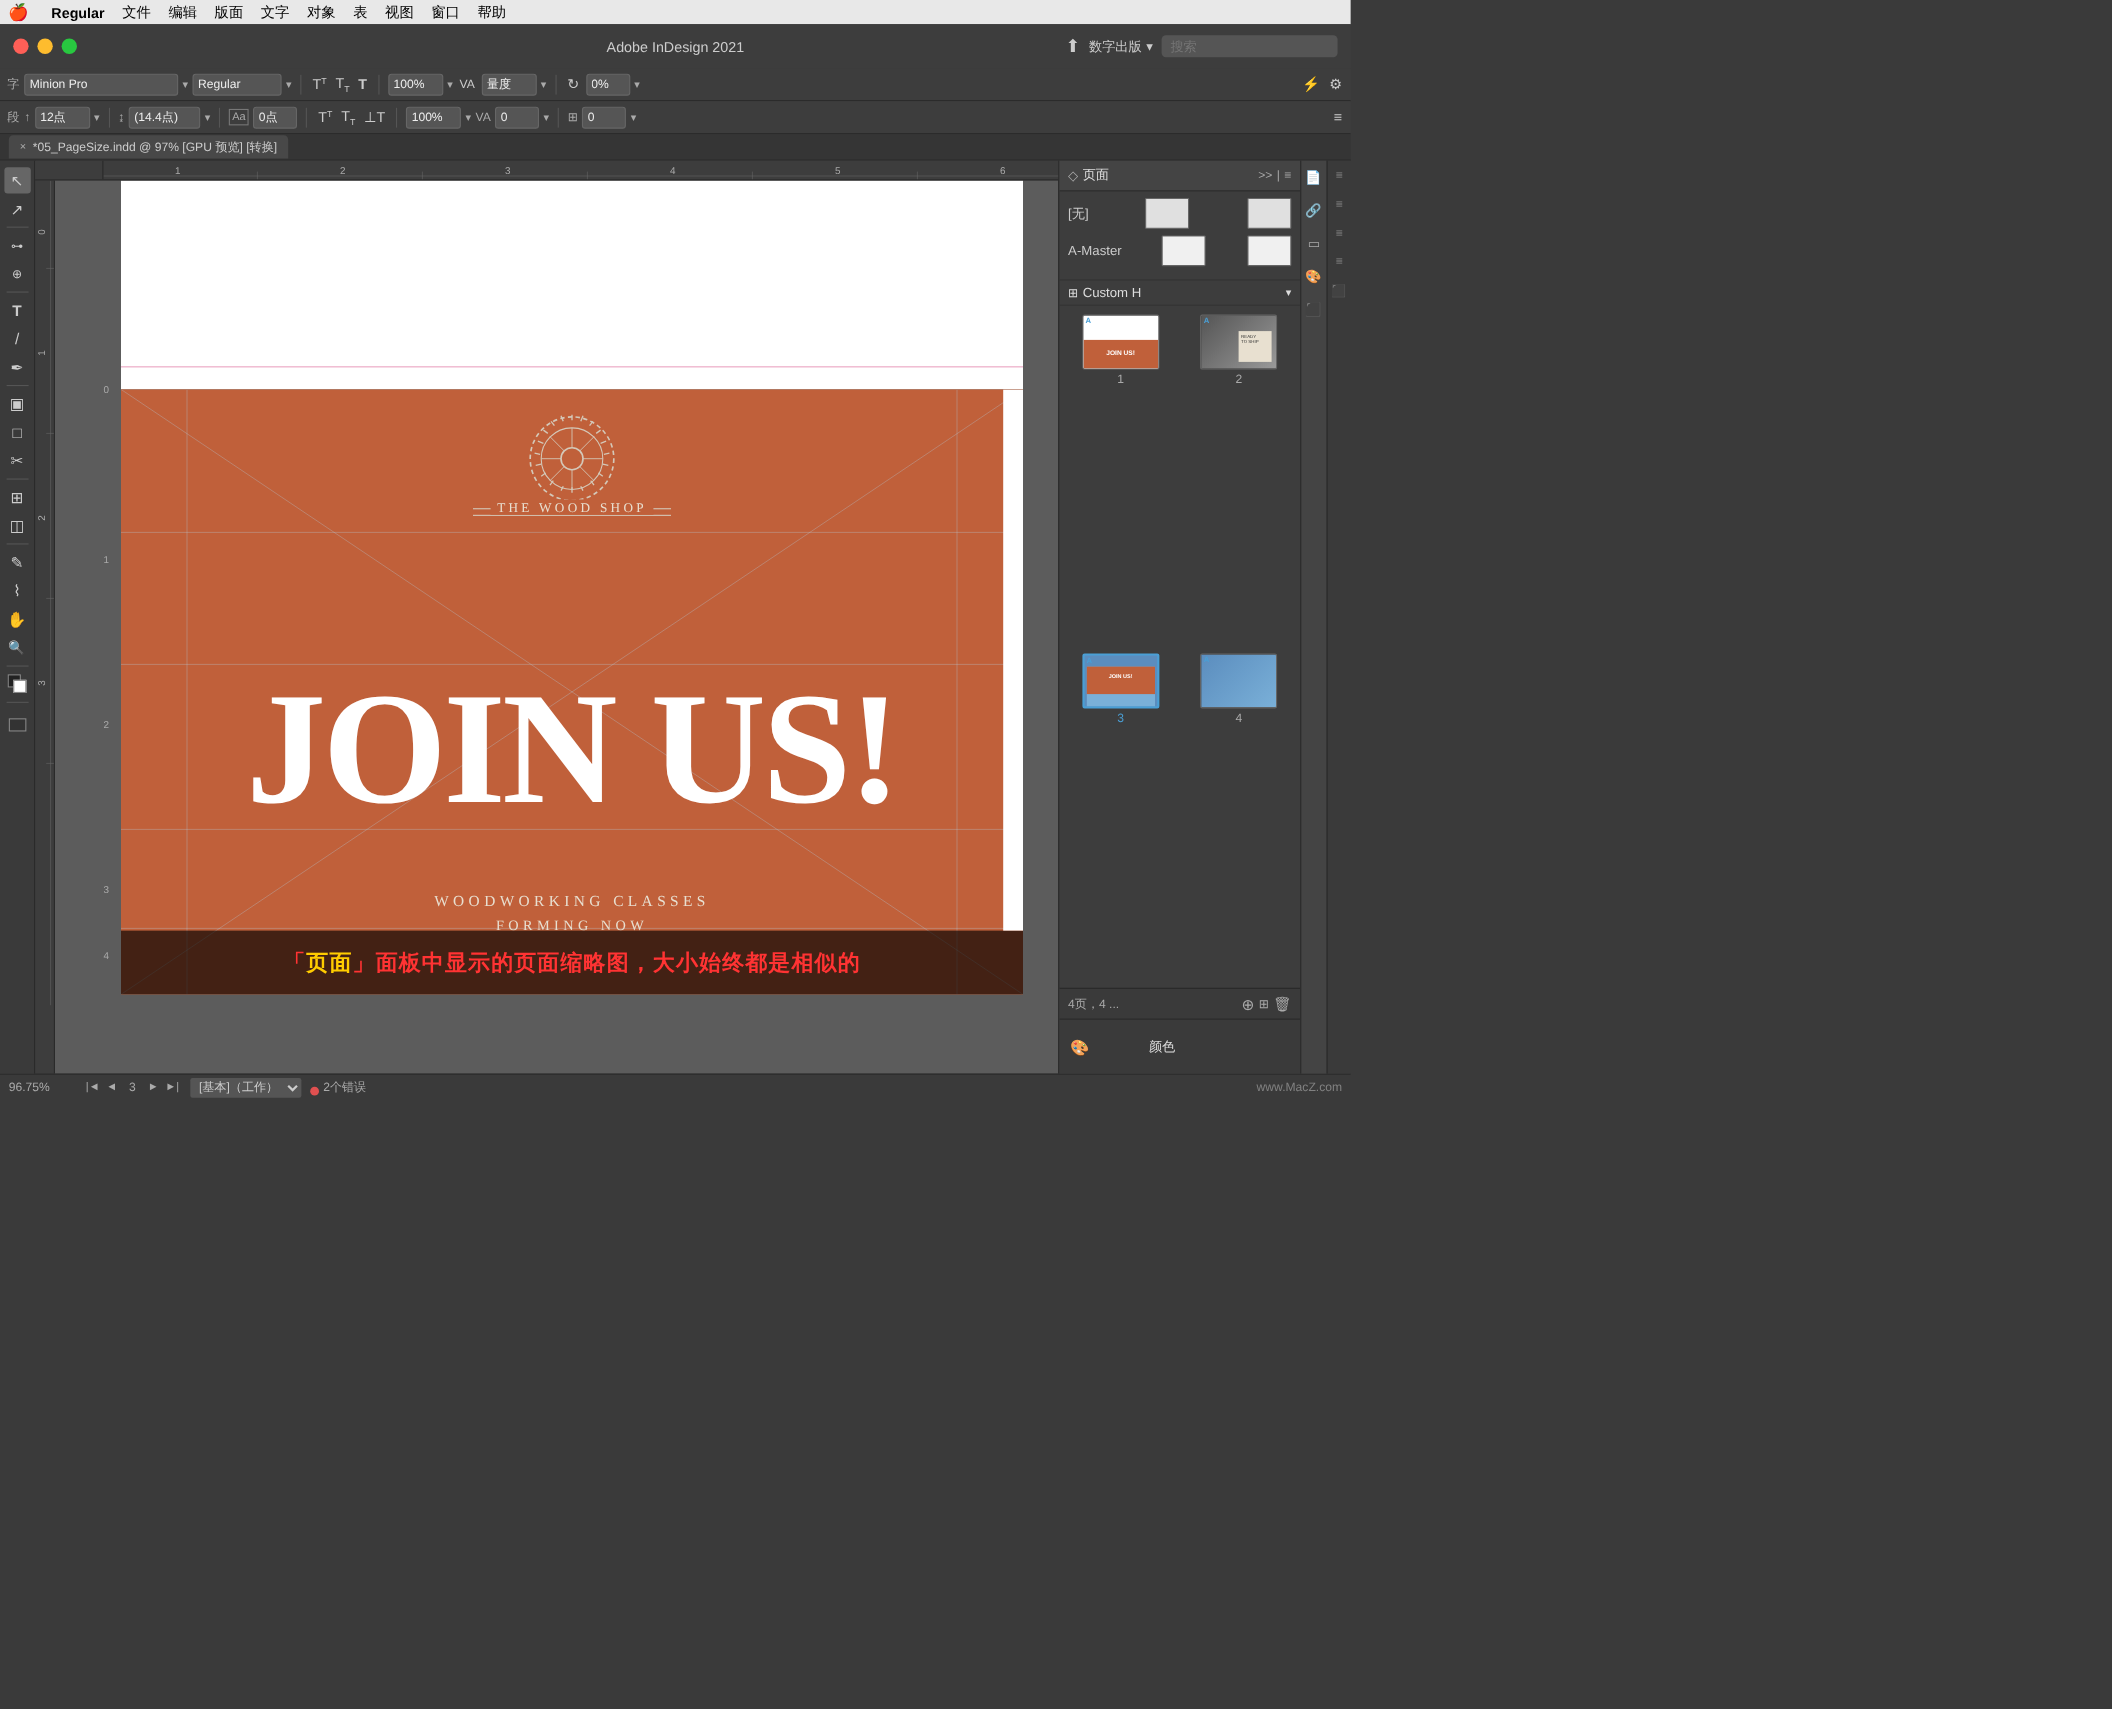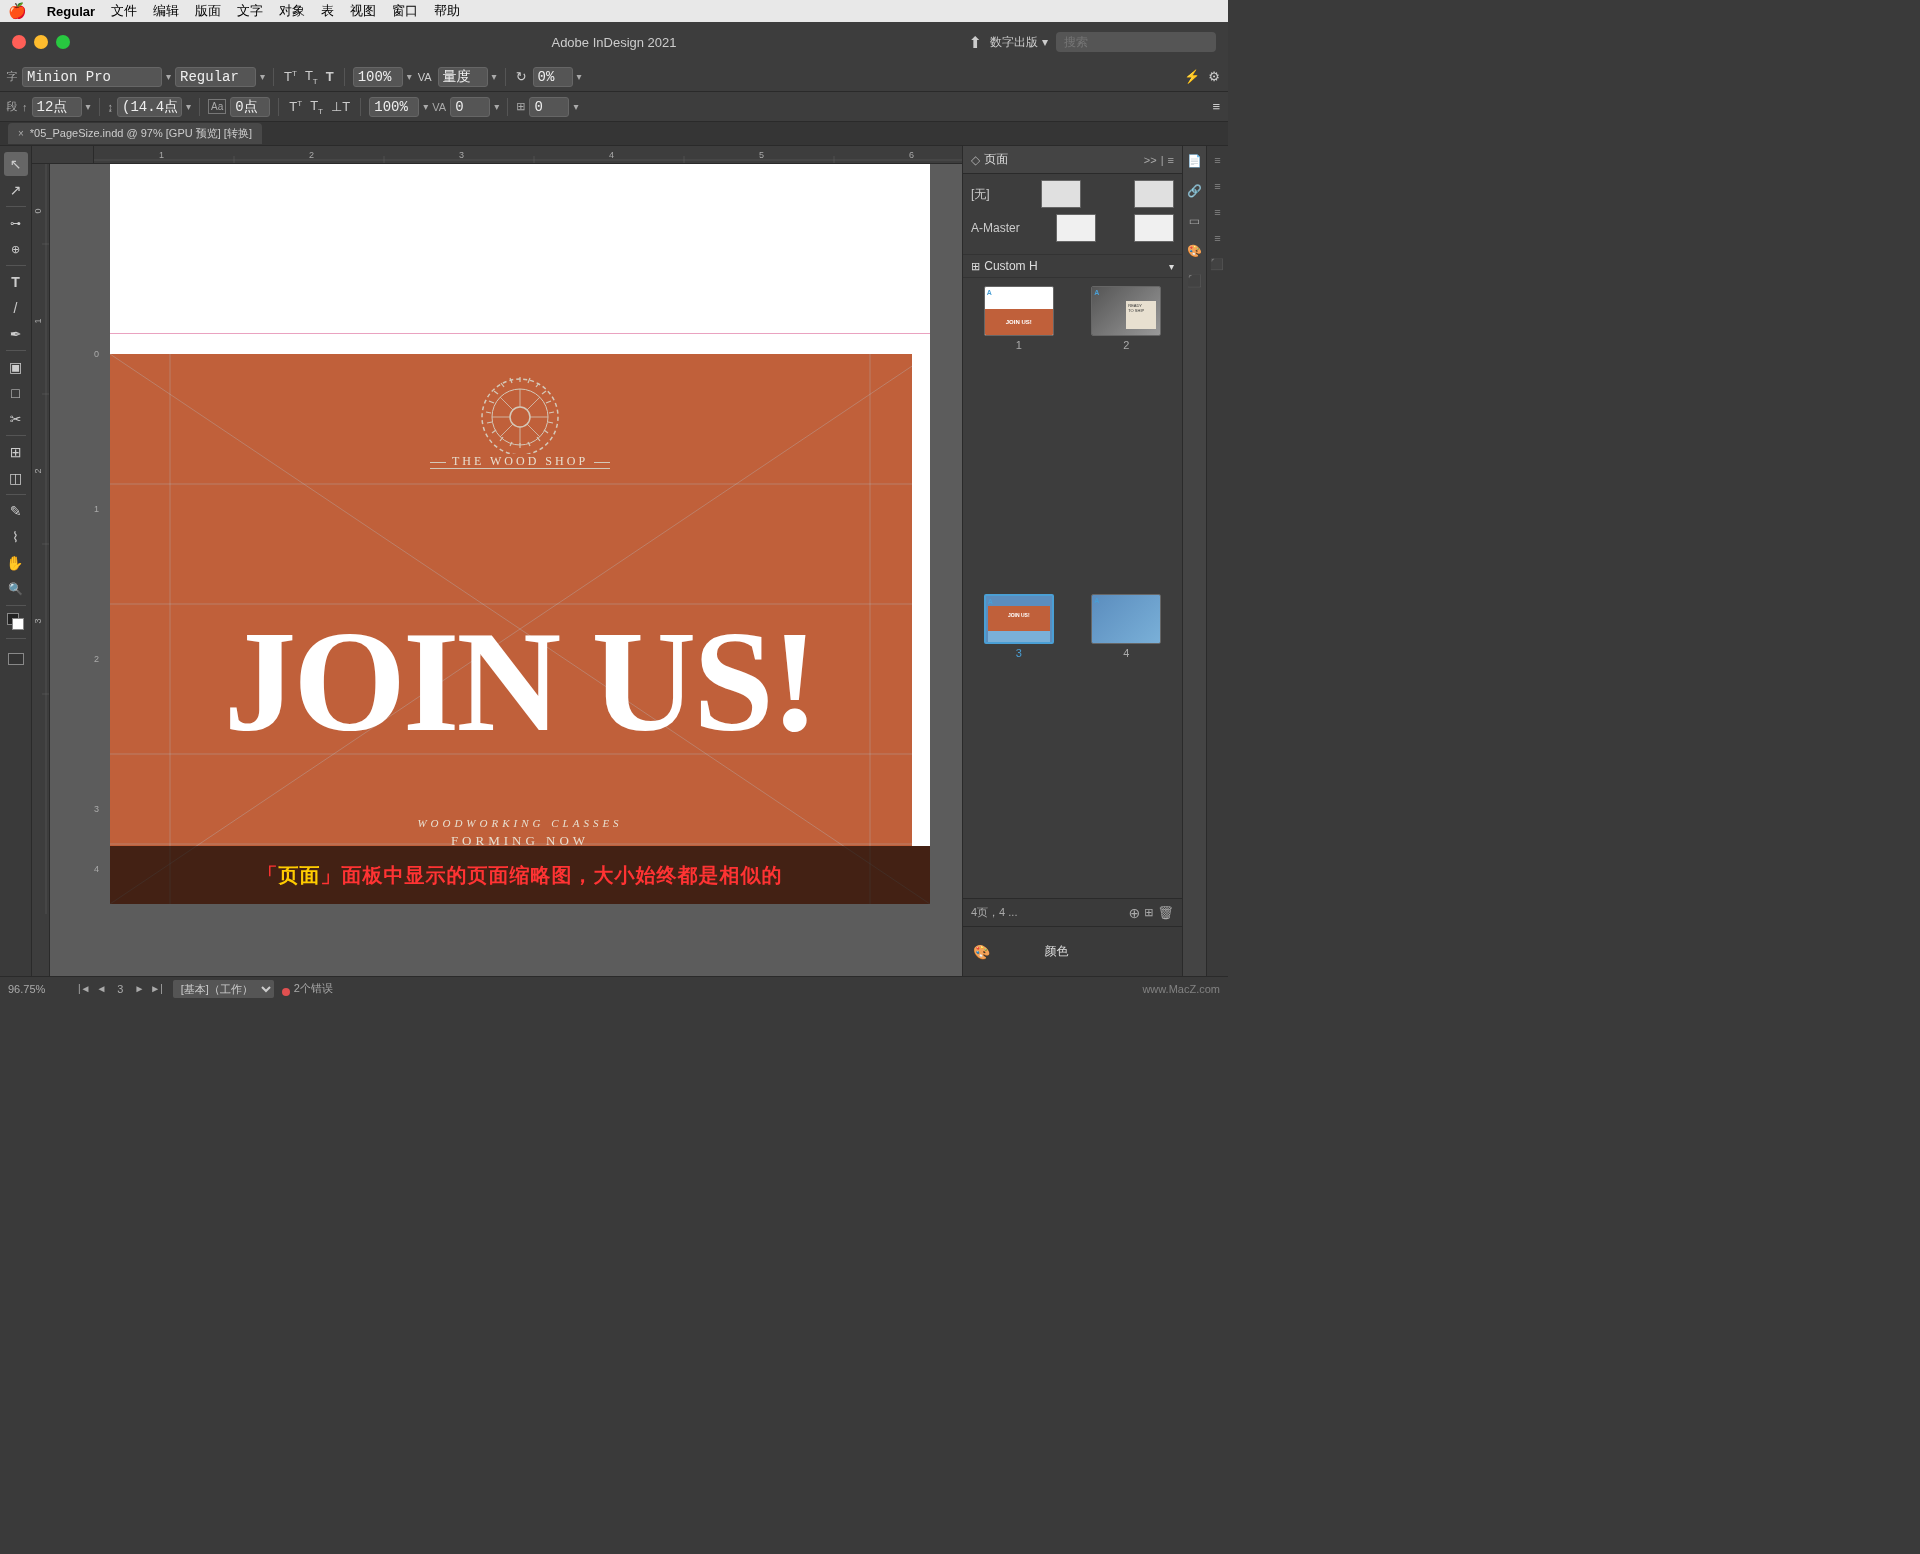--- a/index.html
+++ b/index.html
@@ -104,24 +104,23 @@
       width: 1px;
       height: 18px;
       background: #555;
       margin: 0 4px;
     }
     .toolbar-input {
       background: #555;
       border: 1px solid #666;
       border-radius: 3px;
       color: #eee;
-      font-size: 14px;
+      font-size: 11px;
       padding: 1px 4px;
       height: 20px;
-      font-family: Liberation Mono, monospace;
     }
     .toolbar-icon {
       color: #ccc;
       font-size: 13px;
       cursor: pointer;
       padding: 0 2px;
     }
     .font-input-wide {
       width: 140px;
     }
@@ -631,21 +630,21 @@
               <div style="position:absolute;top:50%;left:10px;right:10px;height:1px;background:#d4c8b8;transform:translateY(6px);"></div>
               <span style="position:relative;background:#c0603a;padding:0 6px;font-size:12px;letter-spacing:3px;color:#e8dfd0;font-family:Georgia,serif;">THE WOOD SHOP</span>
             </div>
           </div>
 
           <div style="position:absolute;bottom:150px;left:0;right:0;text-align:center;">
             <span style="font-size:145px;font-weight:900;color:#fff;font-family:Georgia,'Times New Roman',serif;letter-spacing:-3px;line-height:1;">JOIN US!</span>
           </div>
 
           <div style="position:absolute;bottom:55px;left:0;right:0;text-align:center;">
-            <div style="font-size:11px;letter-spacing:4px;color:#e8dfd0;font-family:Georgia,serif;font-style:italic;">WOODWORKING CLASSES</div>
+            <div style="font-size:14px;letter-spacing:4px;color:#e8dfd0;font-family:Georgia,serif;">WOODWORKING CLASSES</div>
             <div style="font-size:13px;letter-spacing:4px;color:#e8dfd0;font-family:Georgia,serif;margin-top:4px;">FORMING NOW</div>
           </div>
 
           <div style="position:absolute;bottom:0;left:0;right:0;height:58px;background:rgba(0,0,0,0.65);display:flex;align-items:center;justify-content:center;">
             <span style="color:#ff3333;font-size:20px;font-weight:bold;letter-spacing:1px;">
               「<span style="color:#ffcc00;">页面</span>」面板中显示的页面缩略图，大小始终都是相似的
             </span>
           </div>
 
           <div style="position:absolute;right:0;top:0;bottom:58px;width:18px;background:#fff;"></div>

